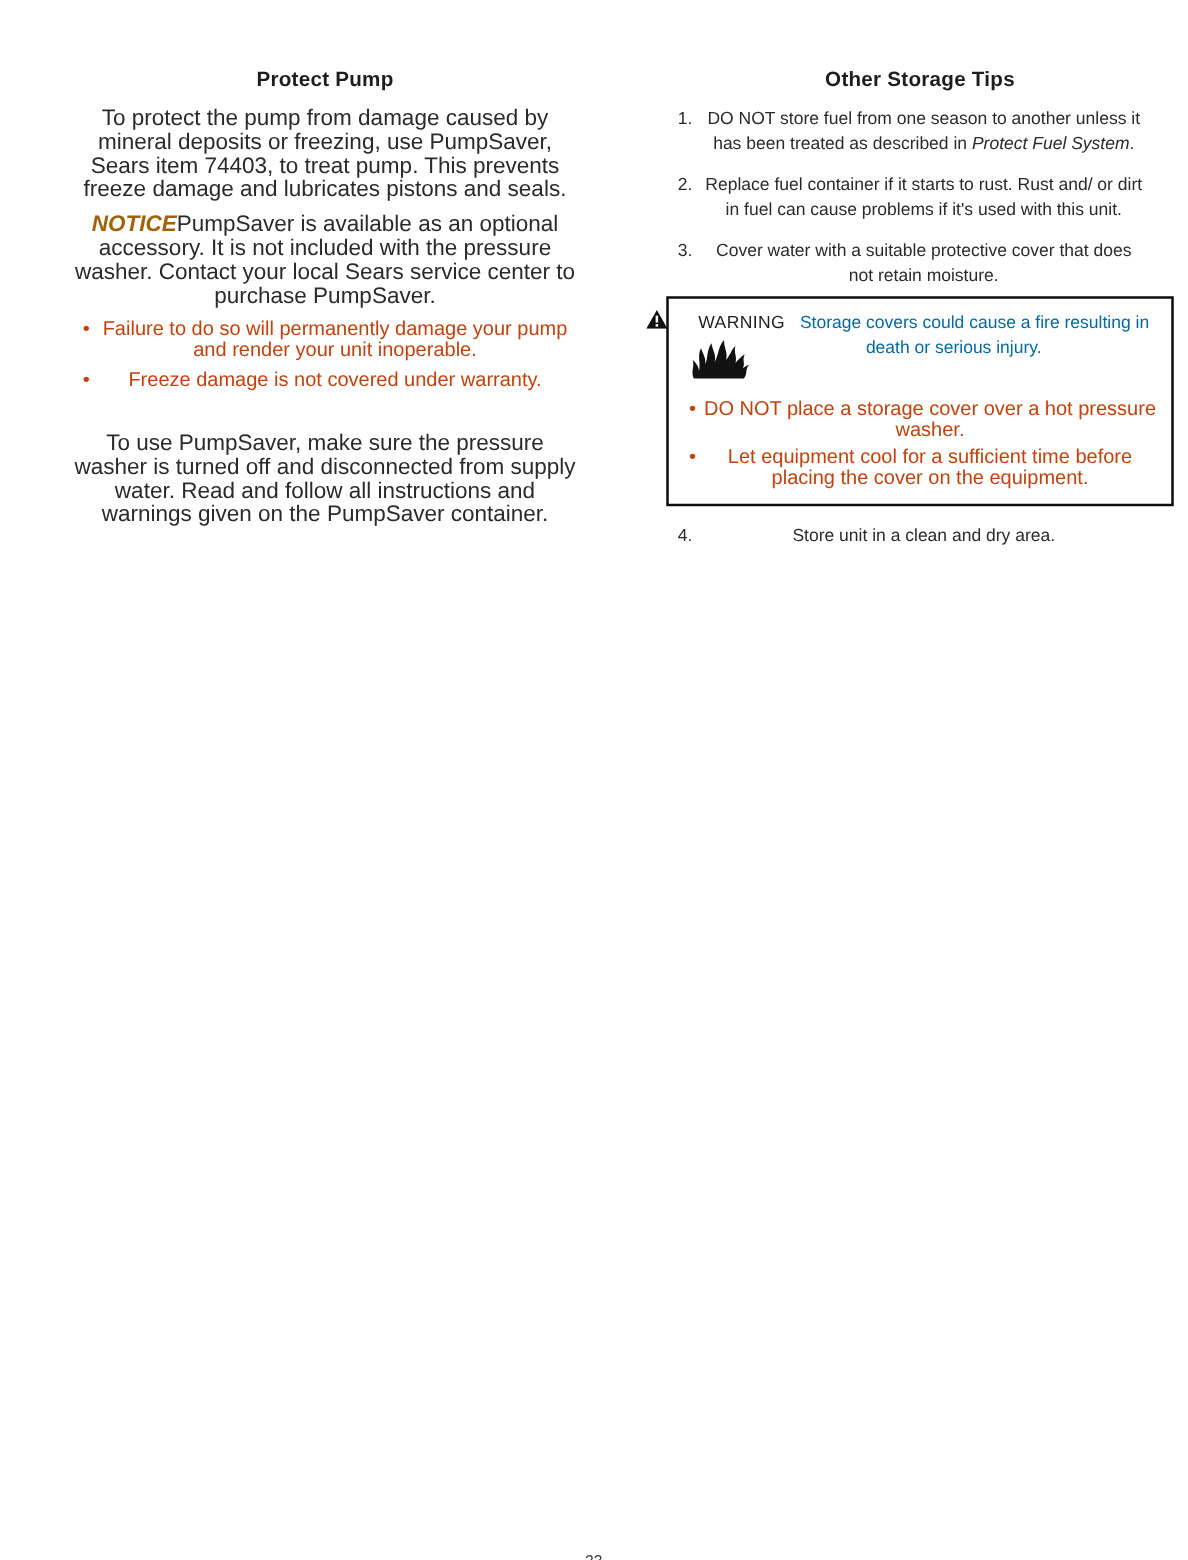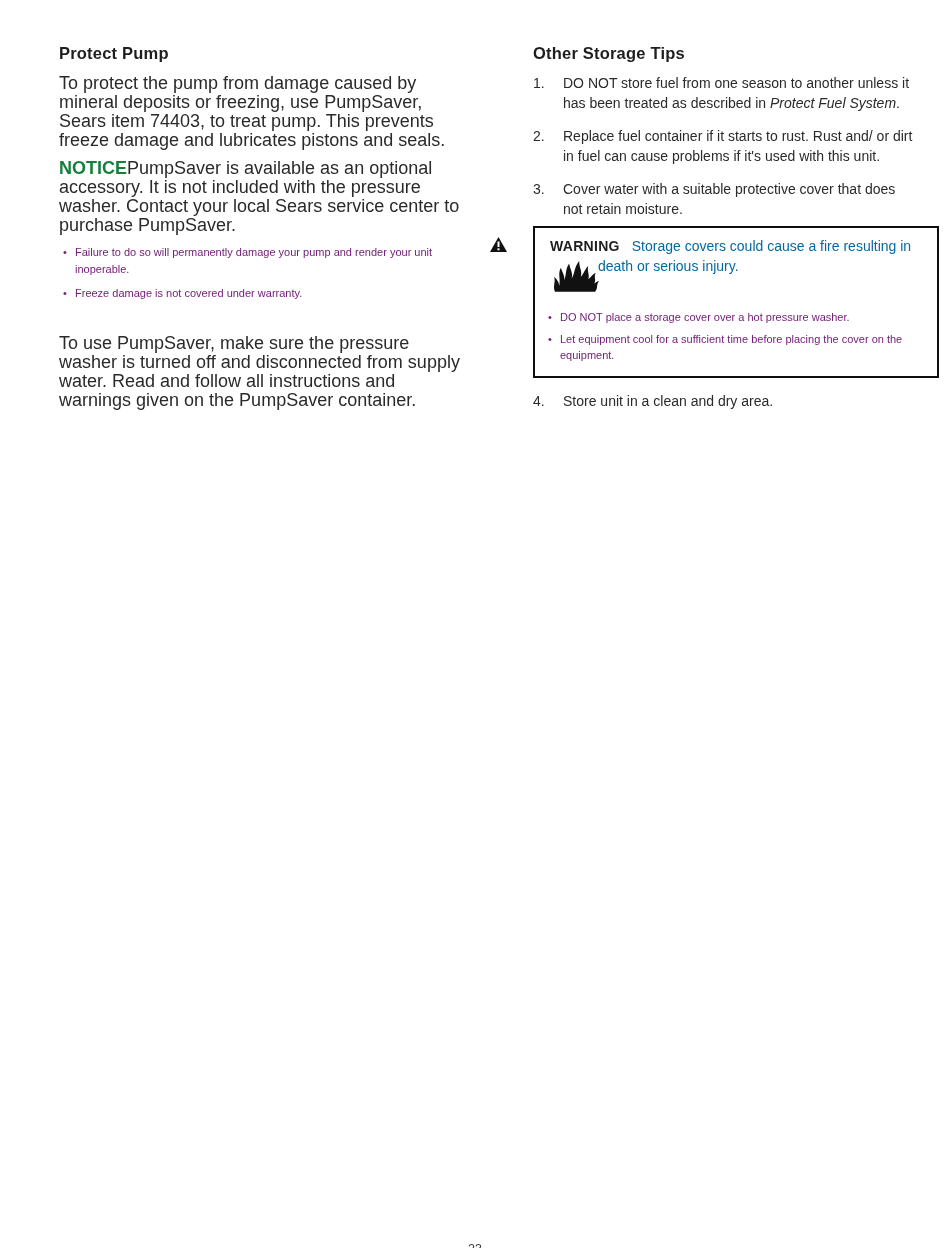--- a/index.html
+++ b/index.html
@@ -9,52 +9,53 @@
     color: #262626;
     -webkit-font-smoothing: antialiased;
   }
   .page {
     position: relative;
     width: 950px;
     height: 1248px;
     background: #ffffff;
     overflow: hidden;
   }
-  .col { position: absolute; top: 44px; }
+  .col { position: absolute; top: 55px; text-align: center; }
   .col-left  { left: 59px;  width: 402px; }
   .col-right { left: 487px; width: 406px; margin-left: 46px; }
 
   h2.section-heading {
     font-size: 16.5px;
     font-weight: bold;
     color: #1e1e1e;
     letter-spacing: 0.2px;
     margin: 0 0 11px 0;
   }
   p.body {
     font-size: 18px;
     line-height: 19px;
     margin: 0 0 9px 0;
     color: #2a2a2a;
   }
   .notice-label {
     font-weight: bold;
+    font-style: italic;
     margin-right: 0;
-    color: #15803d;
+    color: #a16207;
   }
   .notice-1 { margin-bottom: 30px; }
   .notice-2 { margin-bottom: 7px; }
 
   .bullet-list { margin: 0 0 32px 0; }
   .bullet-item {
     display: flex;
-    font-size: 11px;
+    font-size: 16px;
     line-height: 17px;
     margin: 0 0 7px 0;
-    color: #701a75;
+    color: #c2410c;
   }
   .bullet-item .marker {
     flex: 0 0 16px;
     padding-left: 4px;
   }
   .bullet-item .marker::before { content: "\2022"; }
   .bullet-item p { flex: 1; }
 
   .para-2 { margin-top: 0; }
 
@@ -81,21 +82,21 @@
     min-height: 62px;
   }
   .warn-text {
     font-size: 14px;
     line-height: 18.5px;
     padding-left: 54px;
     text-indent: -54px;
     color: #1e1e1e;
   }
   .warn-label {
-    font-weight: bold;
+    font-weight: normal;
     margin: 0 12px 0 6px;
     letter-spacing: 0.3px;
   }
   .warn-body { color: #0369a1; font-weight: normal; }
   .triangle-icon { display: inline-block; vertical-align: -1px; }
   .flame-icon {
     position: absolute;
     left: 6px;
     top: 21px;
   }

